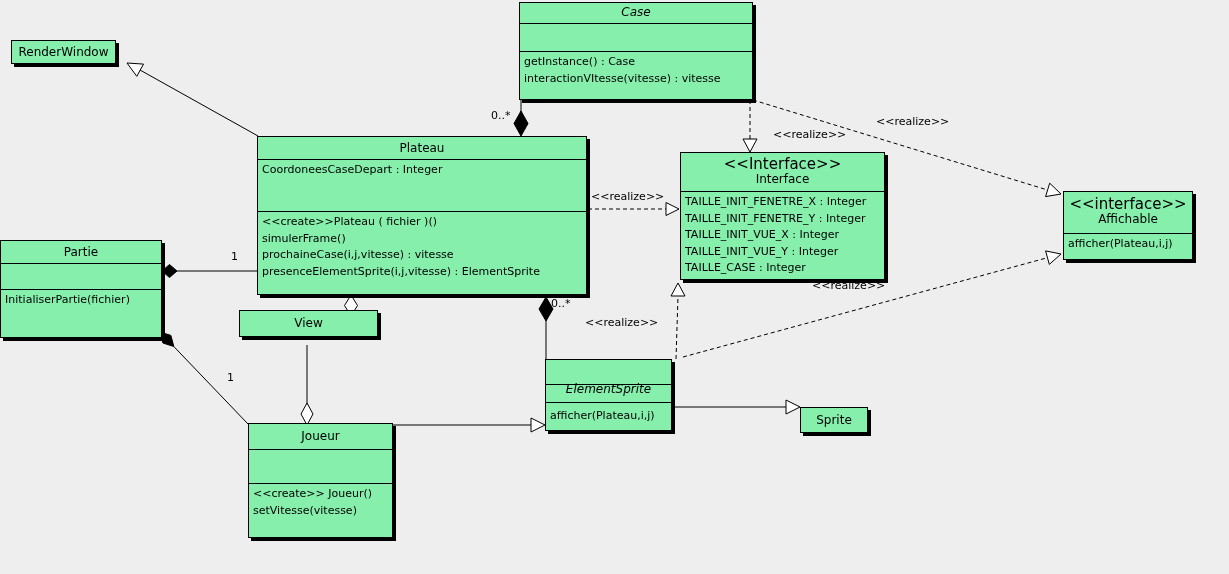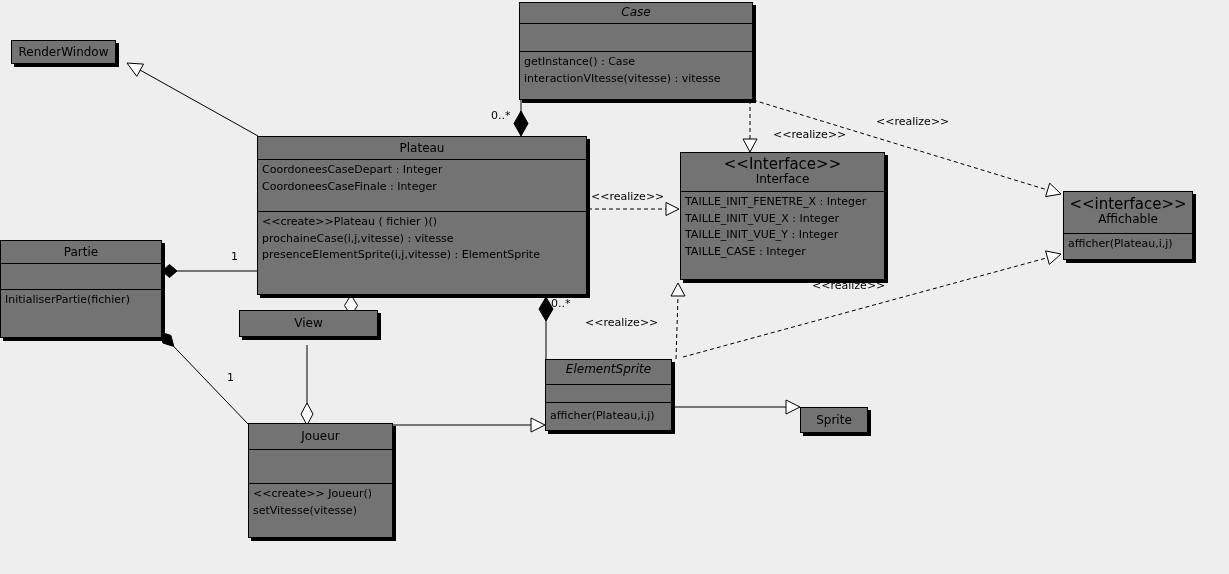--- a/index.html
+++ b/index.html
@@ -4,21 +4,21 @@
 <style>
   * { margin:0; padding:0; box-sizing:border-box; }
   html,body { background:#eeeeee; }
   body { font-family:"DejaVu Sans","Liberation Sans",sans-serif; color:#000; }
   #canvas { position:relative; width:1229px; height:574px; background:#eeeeee; overflow:hidden; }
   #connectors { position:absolute; left:0; top:0; width:1229px; height:574px; }
   #connectors line { stroke:#000; stroke-width:1; }
   #connectors .dash { stroke-dasharray:4,3; }
   #connectors polygon.hollow { fill:#ffffff; stroke:#000; stroke-width:1; }
   #connectors polygon.solid  { fill:#000000; stroke:#000; stroke-width:1; }
-  .cls { position:absolute; background:#737373; border:1px solid #000;
+  .cls { position:absolute; background:#86efac; border:1px solid #000;
          box-shadow:3px 3px 0 #000; display:flex; flex-direction:column; }
   .cls .title { text-align:center; font-size:12px; line-height:15px; padding-top:4px; flex:0 0 auto; }
   .cls .title .stype { display:block; font-size:15px; line-height:15px; }
   .cls .comp { border-top:1px solid #000; font-size:11px; line-height:16.5px; padding:2px 4px;
                overflow:hidden; flex:0 0 auto; }
   .cls .comp.grow { flex:1 1 auto; }
   .cls.simple { justify-content:center; }
   .cls.simple .title { padding-top:0; }
   .italic { font-style:italic; }
   .edge-label { position:absolute; font-size:11px; line-height:13px; white-space:nowrap; }
@@ -121,24 +121,24 @@
     <div class="comp grow">
       <div>getInstance() : Case</div>
       <div>interactionVItesse(vitesse) : vitesse</div>
     </div>
   </div>
 
   <div class="cls" style="left:257px;top:136px;width:330px;height:159px">
     <div class="title" style="height:22px">Plateau</div>
     <div class="comp" style="height:52px">
       <div>CoordoneesCaseDepart : Integer</div>
-      <div>CoordoneesCaseFinale : Integer</div>
     </div>
     <div class="comp grow">
       <div>&lt;&lt;create&gt;&gt;Plateau ( fichier )()</div>
+      <div>simulerFrame()</div>
       <div>prochaineCase(i,j,vitesse) : vitesse</div>
       <div>presenceElementSprite(i,j,vitesse) : ElementSprite</div>
     </div>
   </div>
 
   <div class="cls" style="left:0px;top:240px;width:162px;height:98px">
     <div class="title" style="height:22px">Partie</div>
     <div class="comp" style="height:26px"></div>
     <div class="comp grow">
       <div>InitialiserPartie(fichier)</div>
@@ -152,38 +152,39 @@
   <div class="cls" style="left:248px;top:423px;width:145px;height:115px">
     <div class="title" style="height:25px;padding-top:5px">Joueur</div>
     <div class="comp" style="height:34px"></div>
     <div class="comp grow">
       <div>&lt;&lt;create&gt;&gt; Joueur()</div>
       <div>setVitesse(vitesse)</div>
     </div>
   </div>
 
   <div class="cls" style="left:545px;top:359px;width:127px;height:72px">
-    <div class="title italic" style="height:24px;padding-top:2px">ElementSprite</div>
+    <div class="title italic" style="height:24px;padding-top:22px">ElementSprite</div>
     <div class="comp" style="height:18px"></div>
     <div class="comp grow" style="padding-top:5px">
       <div>afficher(Plateau,i,j)</div>
     </div>
   </div>
 
   <div class="cls simple" style="left:800px;top:407px;width:68px;height:26px">
     <div class="title">Sprite</div>
   </div>
 
   <div class="cls" style="left:680px;top:152px;width:205px;height:128px">
     <div class="title two" style="height:38px">
       <span class="stype">&lt;&lt;Interface&gt;&gt;</span>
       <span>Interface</span>
     </div>
     <div class="comp grow">
       <div>TAILLE_INIT_FENETRE_X : Integer</div>
+      <div>TAILLE_INIT_FENETRE_Y : Integer</div>
       <div>TAILLE_INIT_VUE_X : Integer</div>
       <div>TAILLE_INIT_VUE_Y : Integer</div>
       <div>TAILLE_CASE : Integer</div>
     </div>
   </div>
 
   <div class="cls" style="left:1063px;top:191px;width:130px;height:69px">
     <div class="title two" style="height:41px;padding-top:5px">
       <span class="stype">&lt;&lt;interface&gt;&gt;</span>
       <span>Affichable</span>

